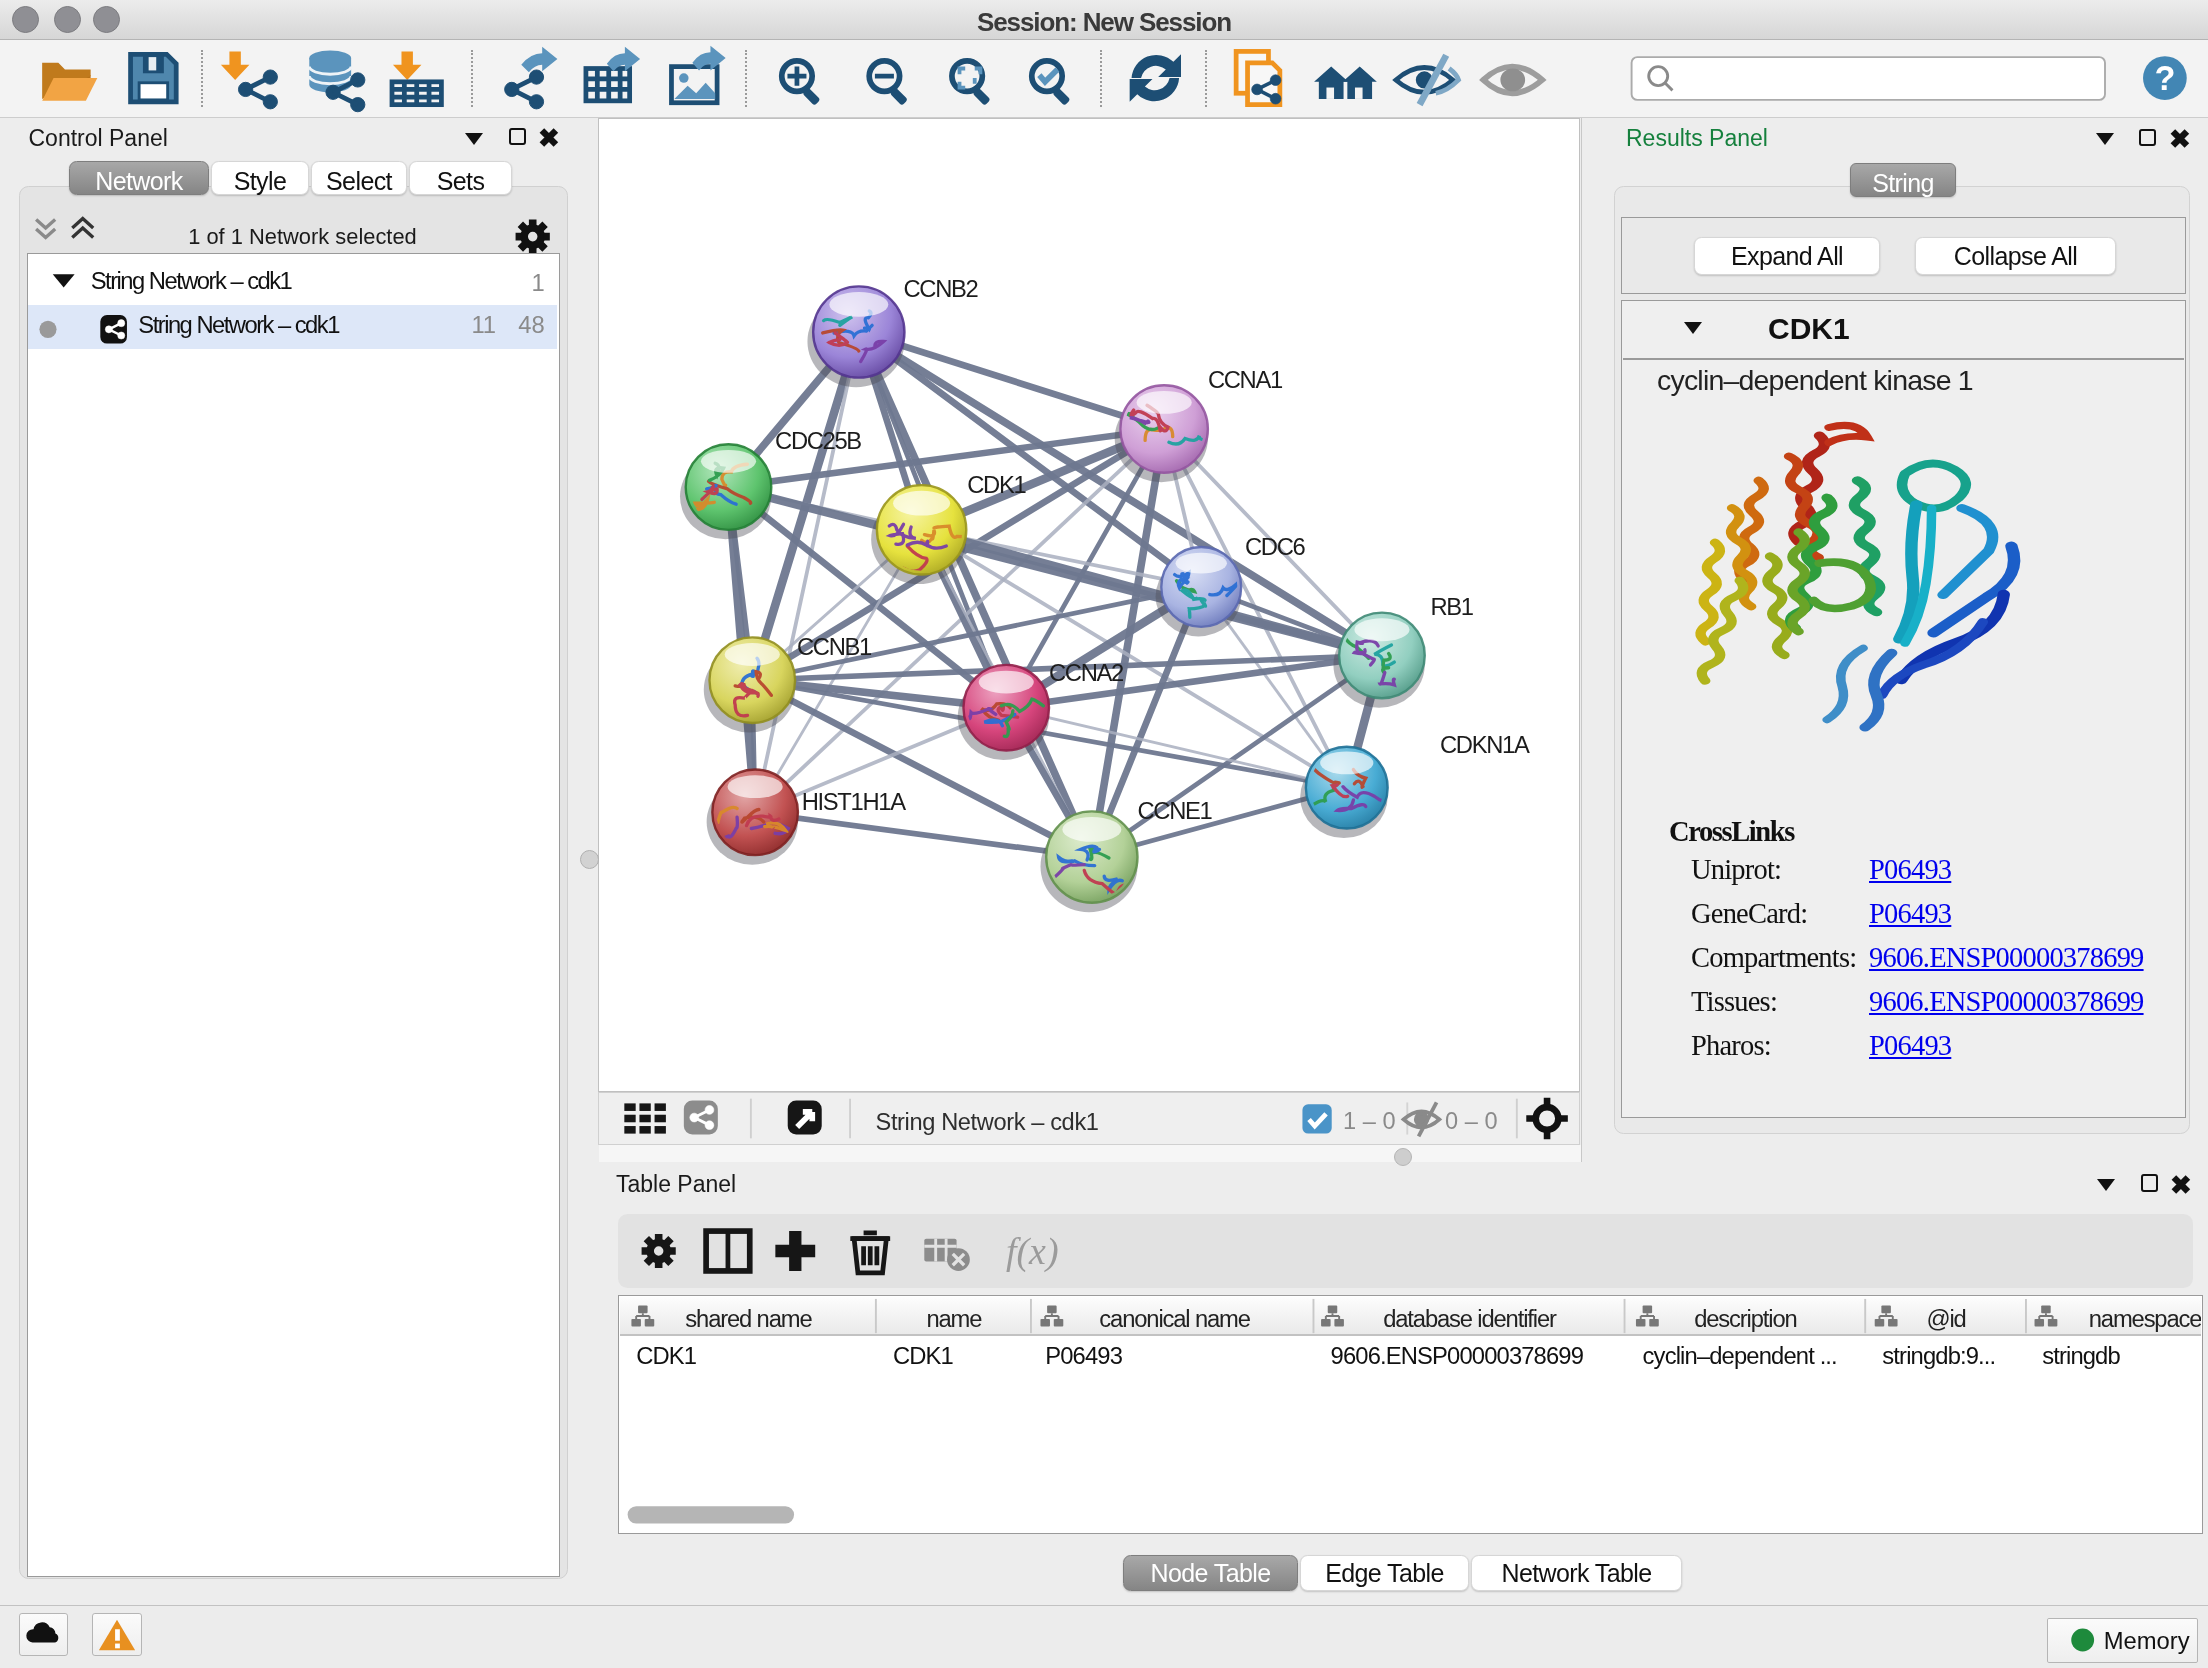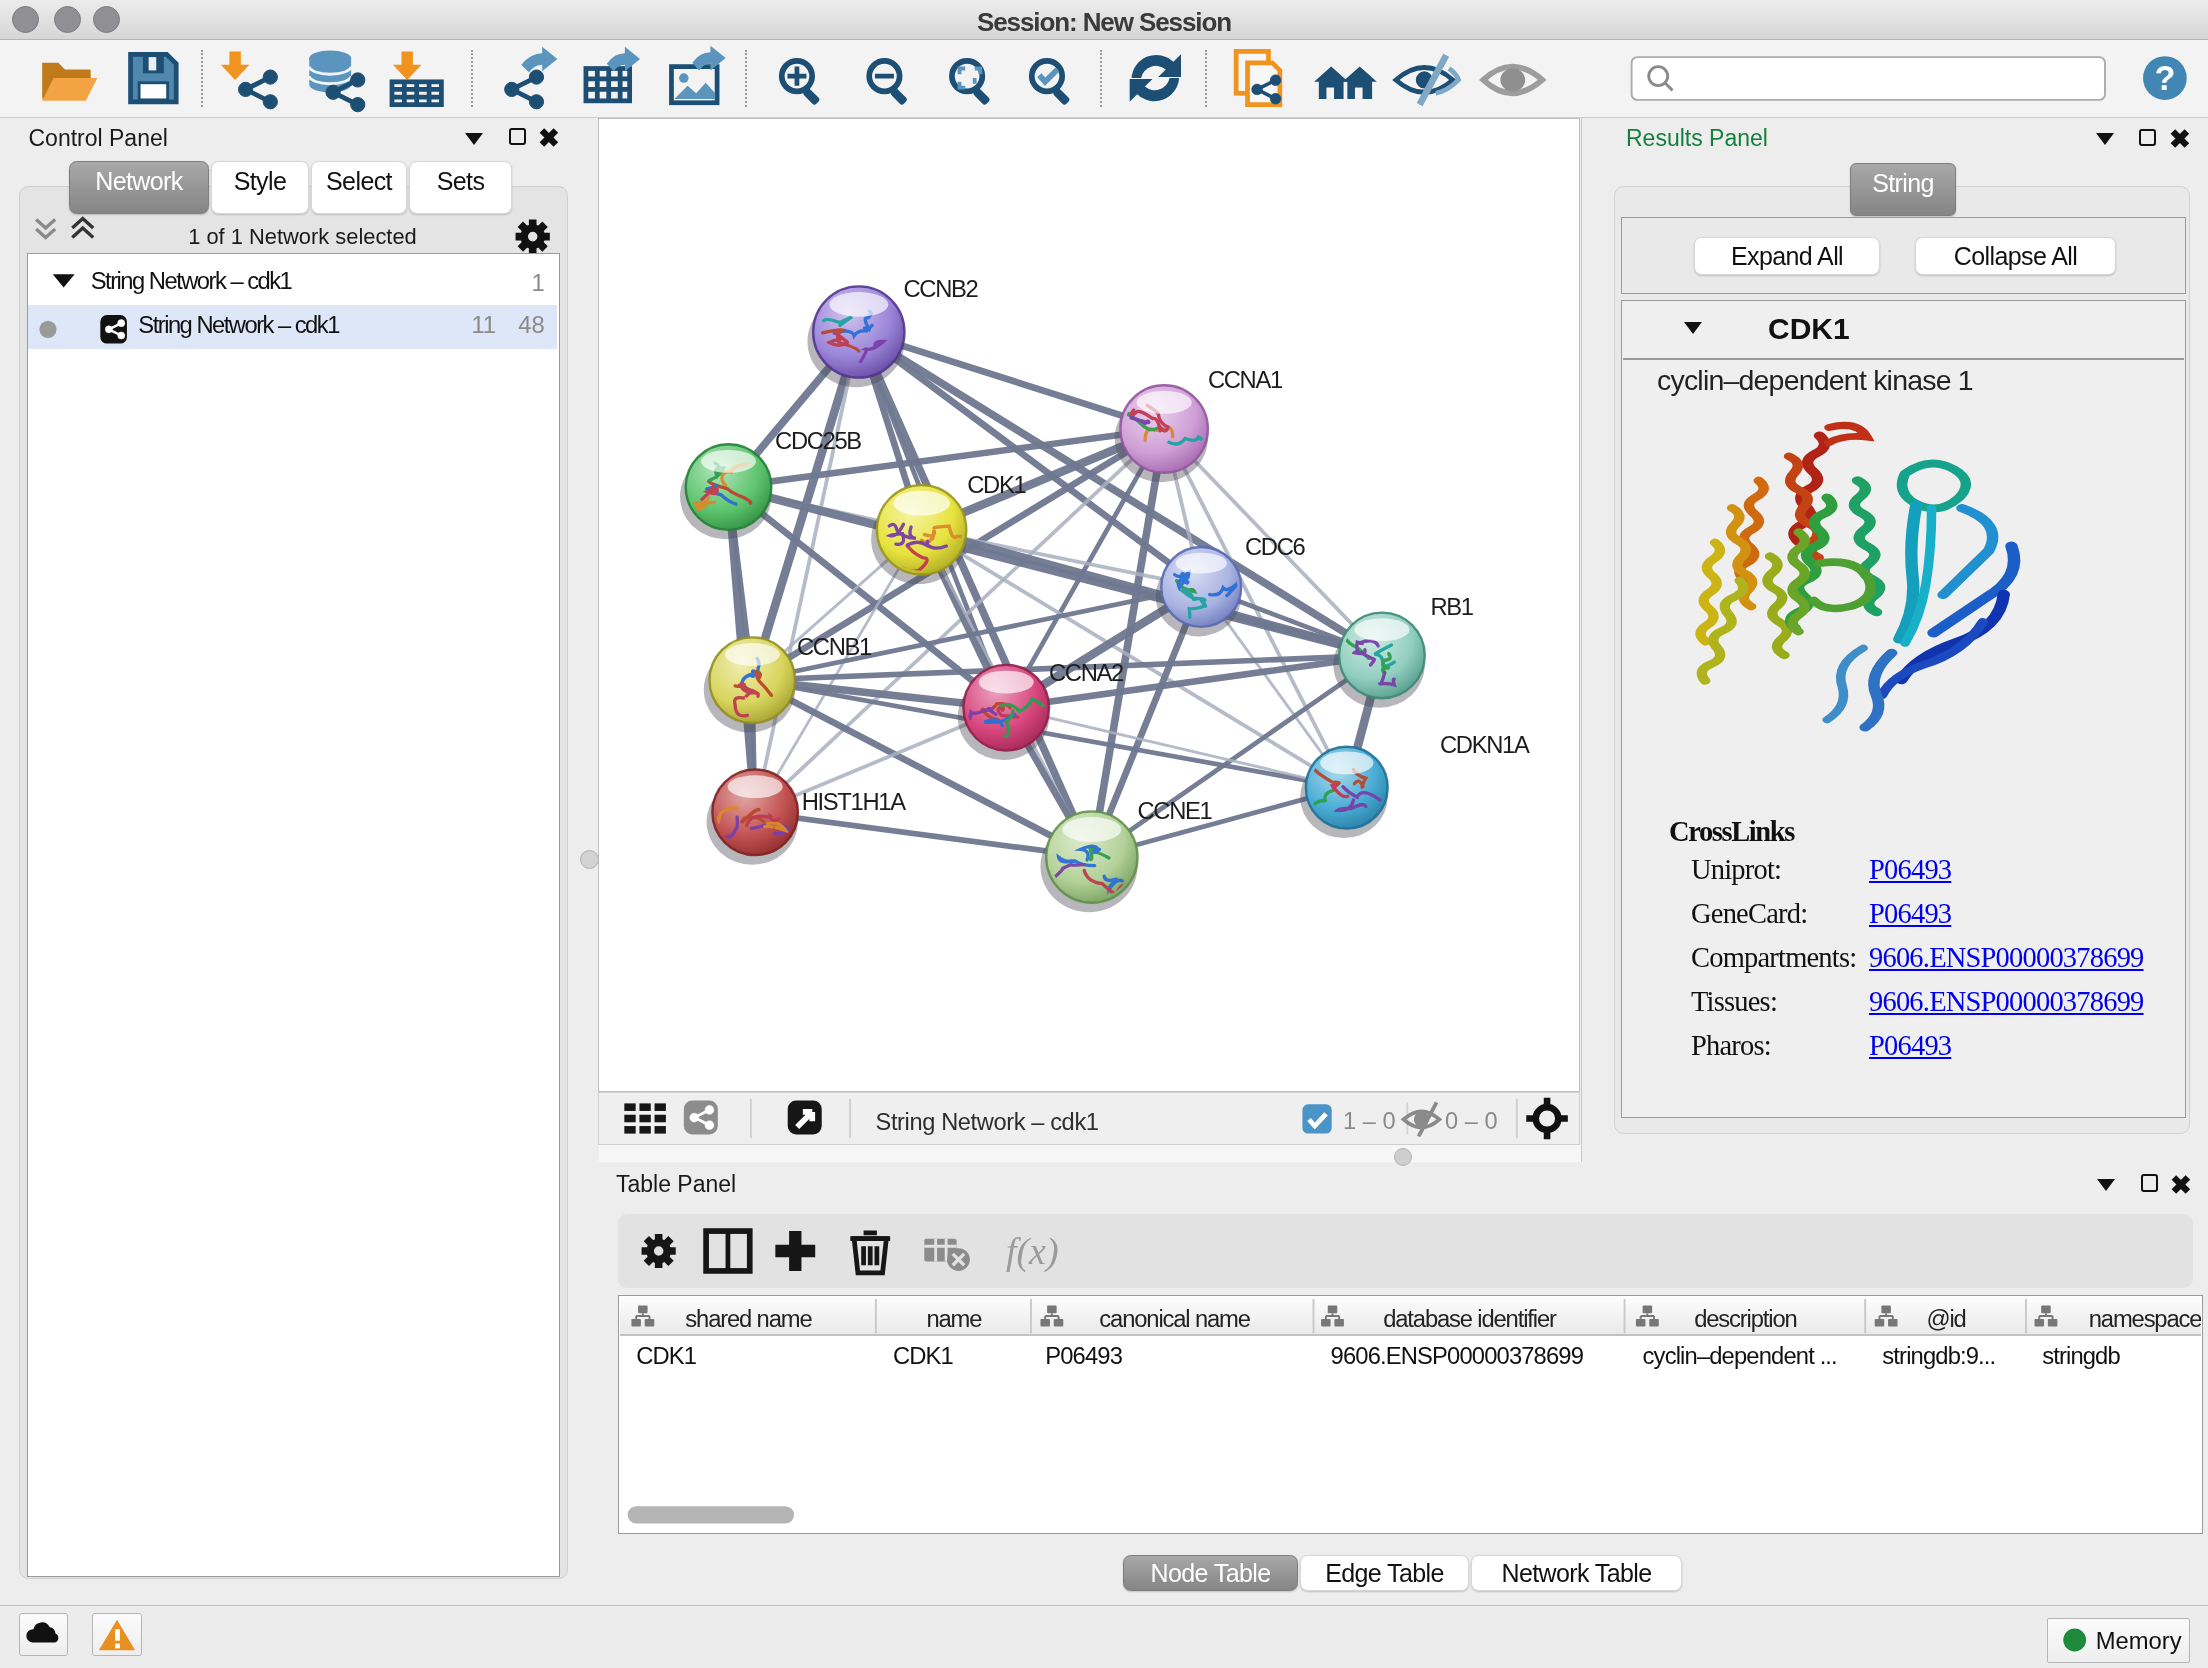--- a/index.html
+++ b/index.html
@@ -15,21 +15,21 @@
 #toolbar{left:0;top:40px;width:2208px;height:77px;background:#f3f3f3;
   border-bottom:1px solid #cdcdcd;}
 .tsep{position:absolute;top:9.5px;height:57px;width:0;
   border-left:2.9px dotted #9a9a9a;}
 
 #cp-title{left:28.5px;top:125px;font-size:23px;color:#1a1a1a;}
 .ptri{position:absolute;width:0;height:0;border-left:9.5px solid transparent;
   border-right:9.5px solid transparent;border-top:12.4px solid #111;}
 .pmax{position:absolute;width:13.3px;height:13.3px;border:2.9px solid #111;border-radius:2.9px;}
 .pclose{position:absolute;font-size:26px;font-weight:700;color:#111;line-height:1;}
-.tab{position:absolute;height:53px;background:#fff;border:1px solid #d6d6d6;
+.tab{position:absolute;height:34px;background:#fff;border:1px solid #d6d6d6;
   box-sizing:border-box;border-radius:7.6px;color:#111;font-size:25px;
   letter-spacing:-0.6px;text-align:center;line-height:38px;
   box-shadow:0 1px 1.9px rgba(0,0,0,.18);}
 .tabsel{background:linear-gradient(#a8a8a8,#858585);color:#fff;border-color:#7e7e7e;}
 #cp-inner{left:19px;top:186px;width:547px;height:1391px;background:#e4e4e4;
   border:1px solid #d0d0d0;border-radius:9.5px;}
 #cp-tree{left:27px;top:253px;width:531px;height:1322px;background:#fff;
   border:1px solid #9a9a9a;}
 
 #netview{left:598px;top:118px;width:982px;height:974px;background:#fff;
@@ -694,20 +694,20 @@
         <path d="M13 30 a7 7 0 0 1 1 -14 a9 9 0 0 1 17 -2 a6.5 6.5 0 0 1 6 6.5 a5 5 0 0 1 -1 9.5 z" fill="#111"></path>
       </svg>
   </div>
   <div class="icbtn" style="left:92px;top:6.7px;width:48px;height:41px;">
     <svg width="48" height="41" viewBox="0 0 50 43">
         <path d="M25 6 L44 38 H6 Z" fill="#e89020"></path>
         <rect x="23" y="16" width="5" height="12" fill="#fff"></rect>
         <rect x="23" y="31" width="5" height="5" fill="#fff"></rect>
       </svg>
   </div>
-  <div class="icbtn" style="left:2047px;top:12.4px;width:141px;height:43px;border-radius:1.9px;">
+  <div class="icbtn" style="left:2047px;top:12.4px;width:141px;height:43px;border-radius:1.9px;padding-left:8px;">
     <svg width="141" height="43" viewBox="0 0 148 45">
         <circle cx="28" cy="22" r="12" fill="#1e8a3c"></circle>
         <text x="50" y="31" font-size="25" fill="#111">Memory</text>
       </svg>
   </div>
 </div>
 
 
 </body></html>

